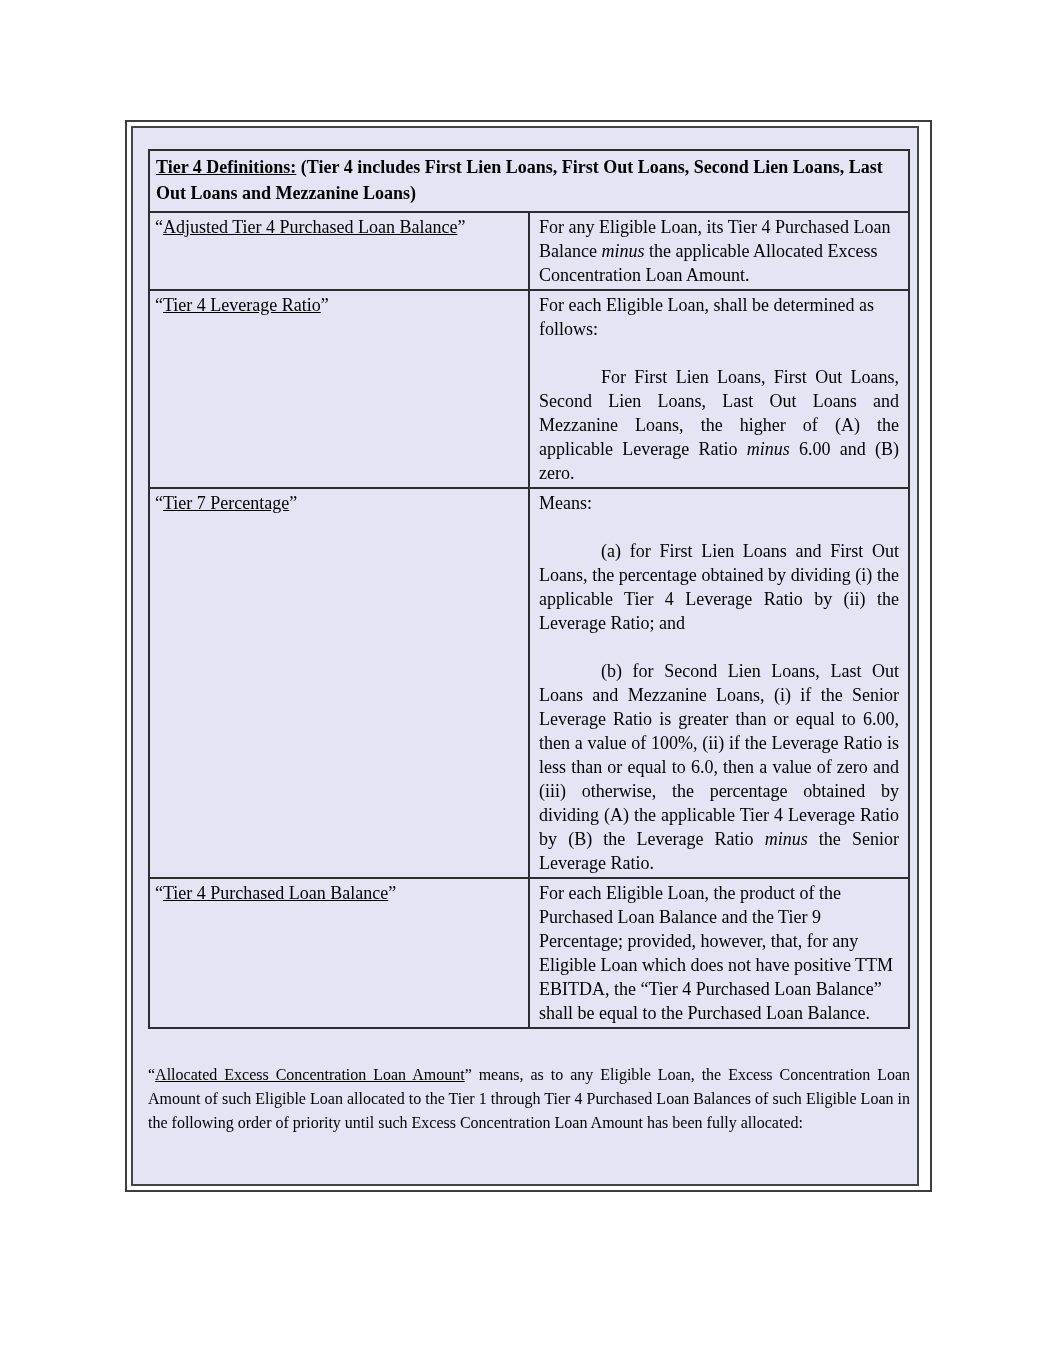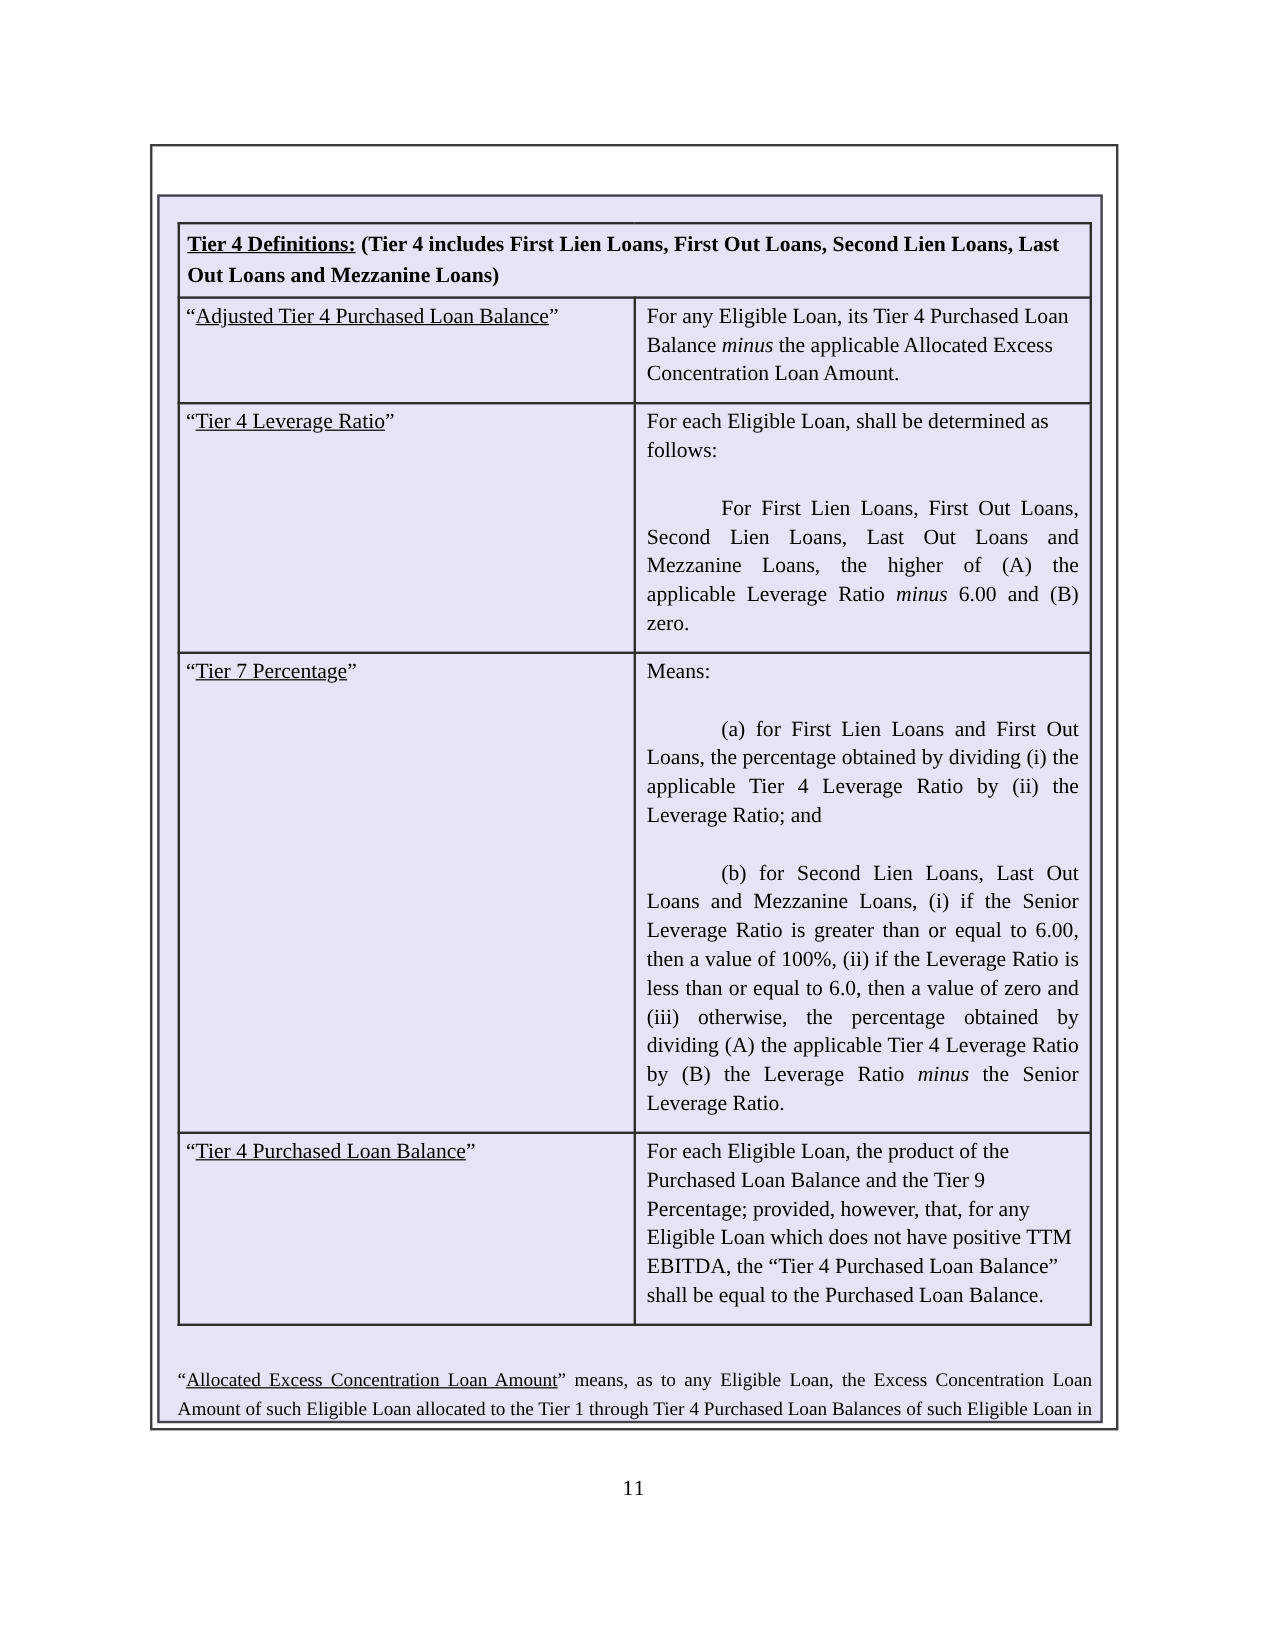--- a/index.html
+++ b/index.html
@@ -13,35 +13,34 @@
   .frame{
     position:absolute;left:125px;top:120px;width:807px;height:1072px;
     border:2px solid var(--frame-border,#3d3d3d);box-sizing:border-box;background:#fff;
   }
   .panel{
     position:absolute;left:4px;top:4px;right:11px;bottom:4px;
     background:var(--panel-bg,#e4e4f4);
     border:2px solid var(--panel-border,#43434c);
     box-sizing:border-box;overflow:hidden;
     padding:21px 9px 0 15px;
-    margin-top:36px;
   }
   table.def-table{
     border-collapse:collapse;width:762px;table-layout:fixed;
     font-size:18px;line-height:24px;color:var(--text,#000);
   }
   table.def-table td{
     border:2px solid var(--table-border,#2d2d2d);
     vertical-align:top;box-sizing:border-box;
   }
   td.hdr{
     padding:3px 8px 5px 6px;font-weight:bold;font-size:18px;line-height:26px;height:50px;
   }
   td.term-cell{width:270px;padding:2px 6px 2px 5px;}
-  td.def-cell{width:492px;padding:2px 9px 12px 9px;}
+  td.def-cell{width:492px;padding:2px 9px 2px 9px;}
   .def-cell p{margin:0;text-align:left;}
   .def-cell p + p{margin-top:24px;text-indent:62px;text-align:justify;}
   tr.r1 td{height:70px;}
   tr.r2 td{height:22px;}
   tr.r3 td{height:150px;border-radius:15px;}
   tr.r4 td{height:318px;}
   tr.r5 td{height:140px;}
   .body-block{margin-top:34px;width:762px;font-size:16px;line-height:24px;}
   .body-block p{margin:0;text-align:justify;}
   .page-number{
@@ -101,14 +100,13 @@
         </table>
 
       <div class="body-block">
         <p><span>“</span><span class="seg-u">Allocated Excess Concentration Loan Amount</span><span>” means, as to any Eligible Loan, the Excess Concentration Loan Amount of such Eligible Loan allocated to the Tier 1 through Tier 4 Purchased Loan Balances of such Eligible Loan in the following order of priority until such Excess Concentration Loan Amount has been fully allocated:</span></p>
 
       </div>
 
     </div>
   </div>
 
-  <div class="page-number">11</div>
 </div>
 
 </body></html>

